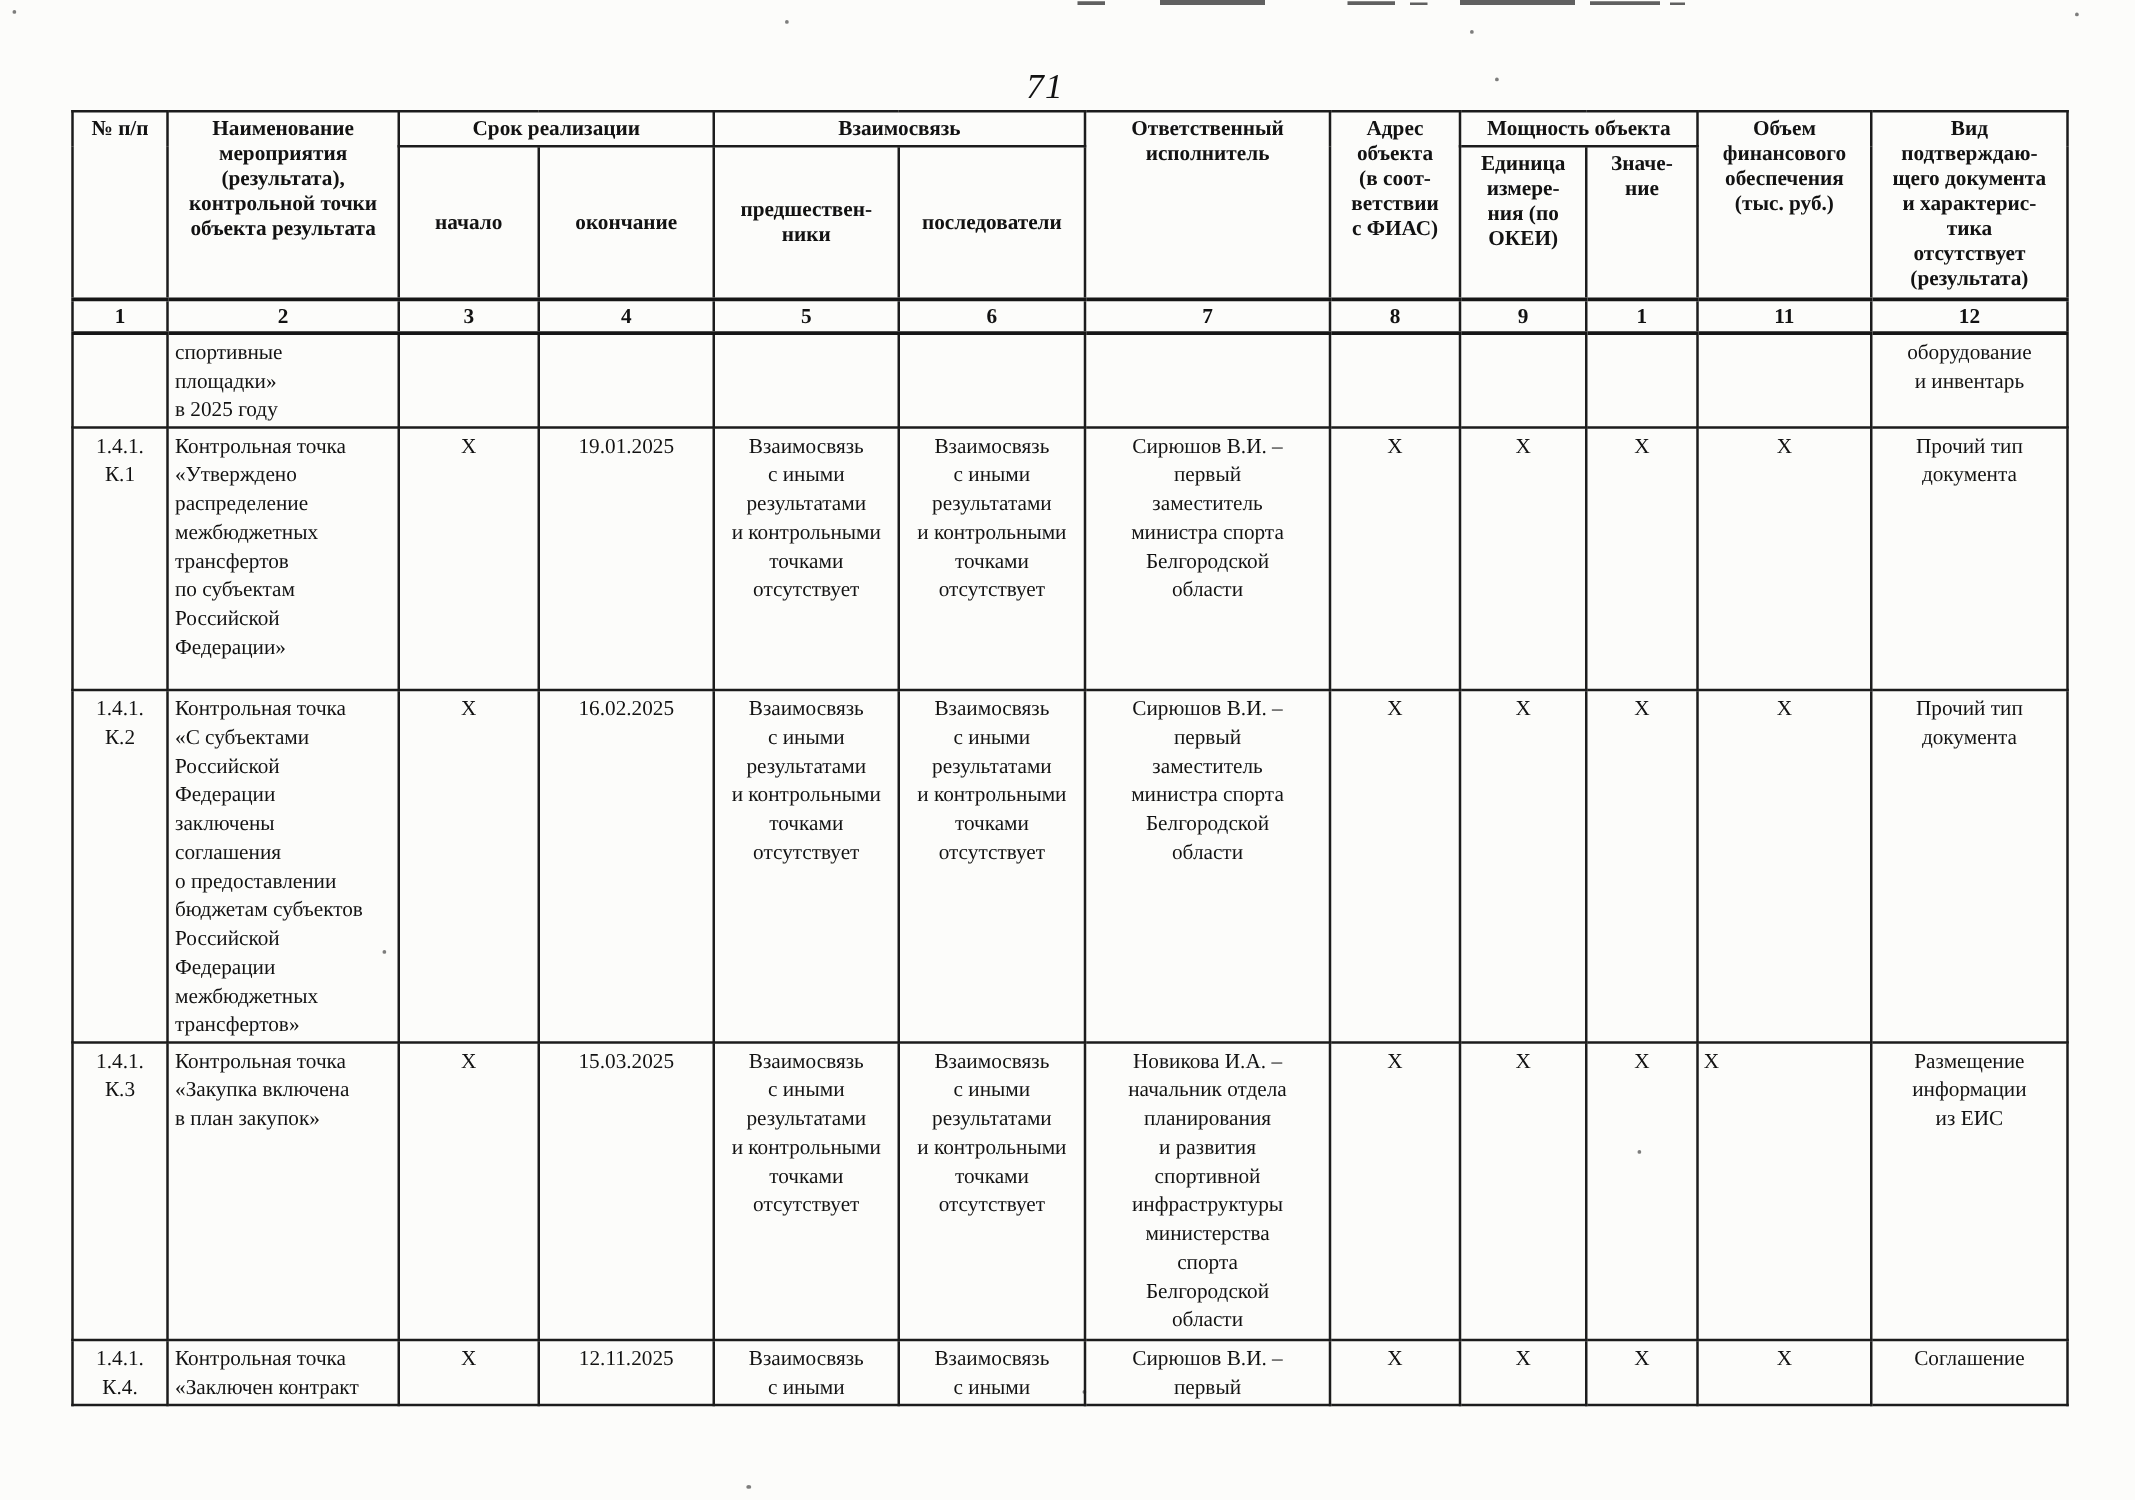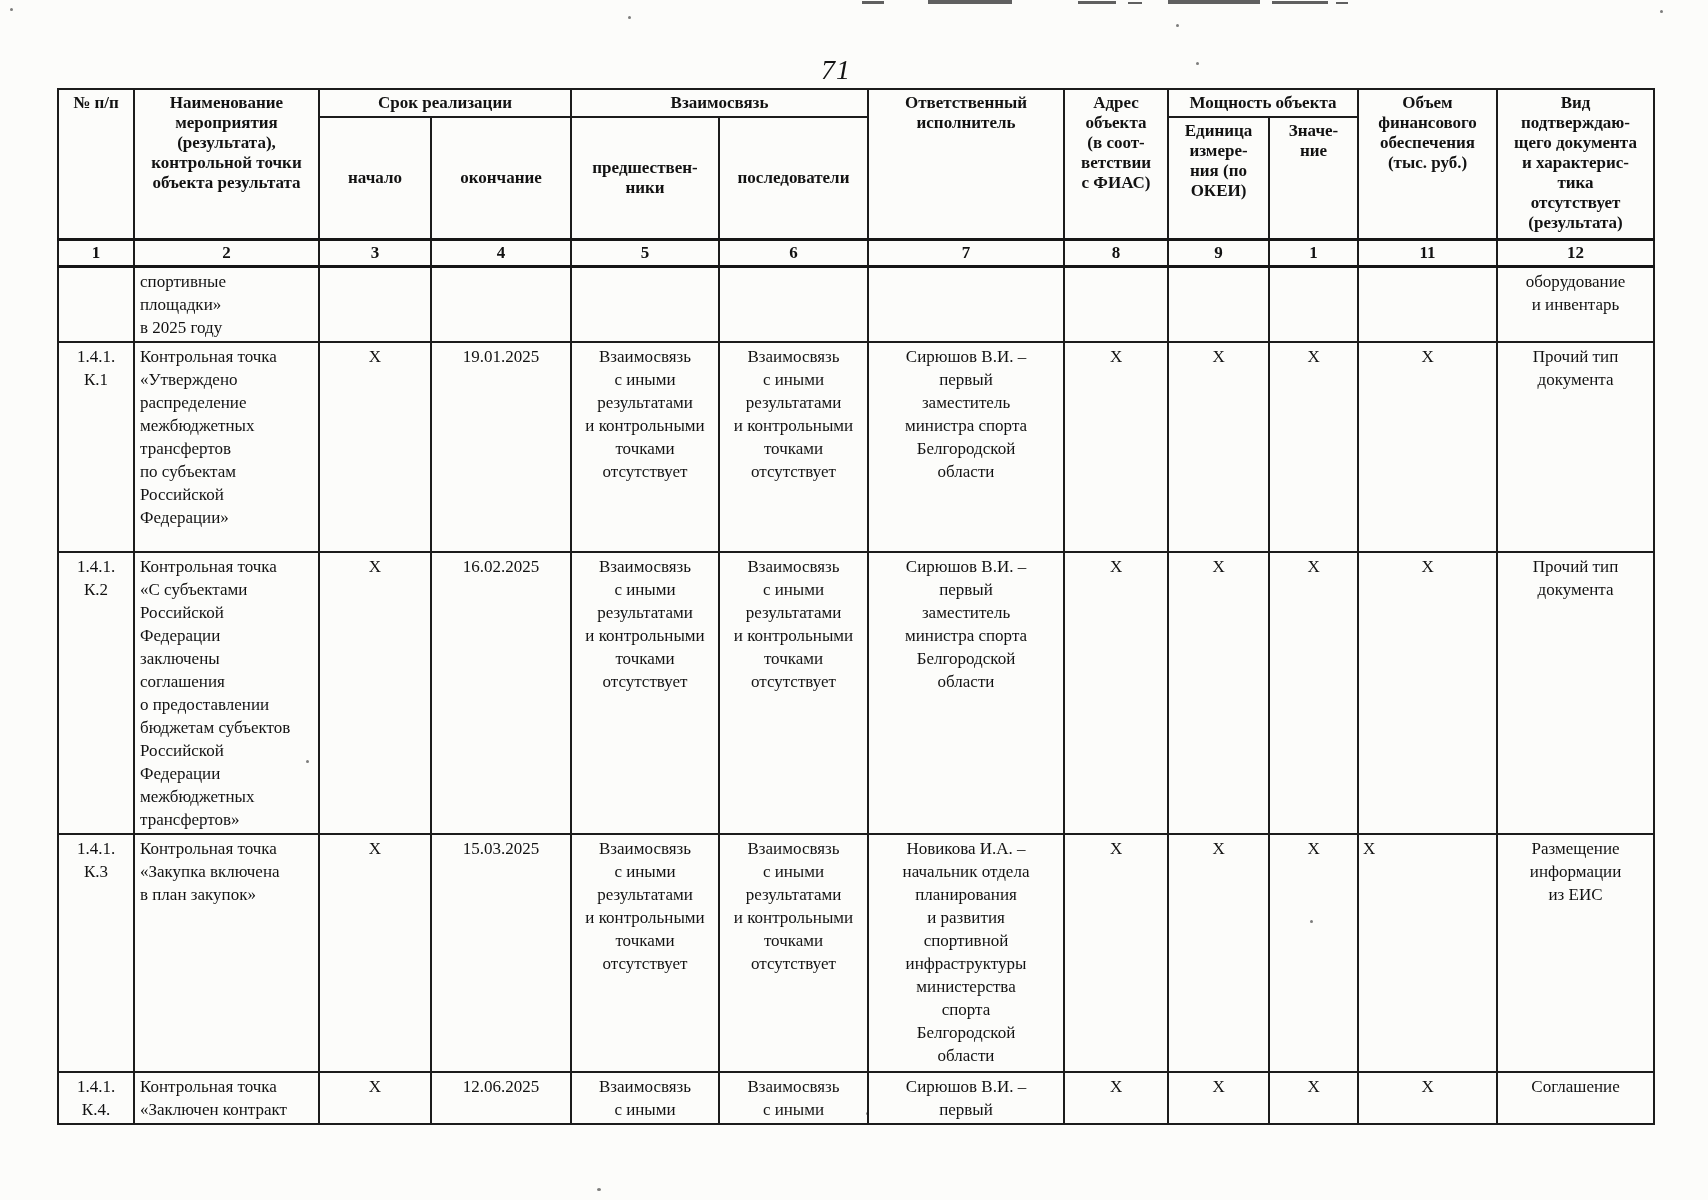--- a/index.html
+++ b/index.html
@@ -277,21 +277,21 @@
         <td>Размещение
 информации
 из ЕИС</td>
       </tr>
       <tr class="r4">
         <td>1.4.1.
 К.4.</td>
         <td class="cl">Контрольная точка
 «Заключен контракт</td>
         <td>X</td>
-        <td>12.06.2025</td>
+        <td>12.11.2025</td>
         <td>Взаимосвязь
 с иными</td>
         <td>Взаимосвязь
 с иными</td>
         <td>Сирюшов В.И. –
 первый</td>
         <td>X</td>
         <td>X</td>
         <td>X</td>
         <td>X</td>

